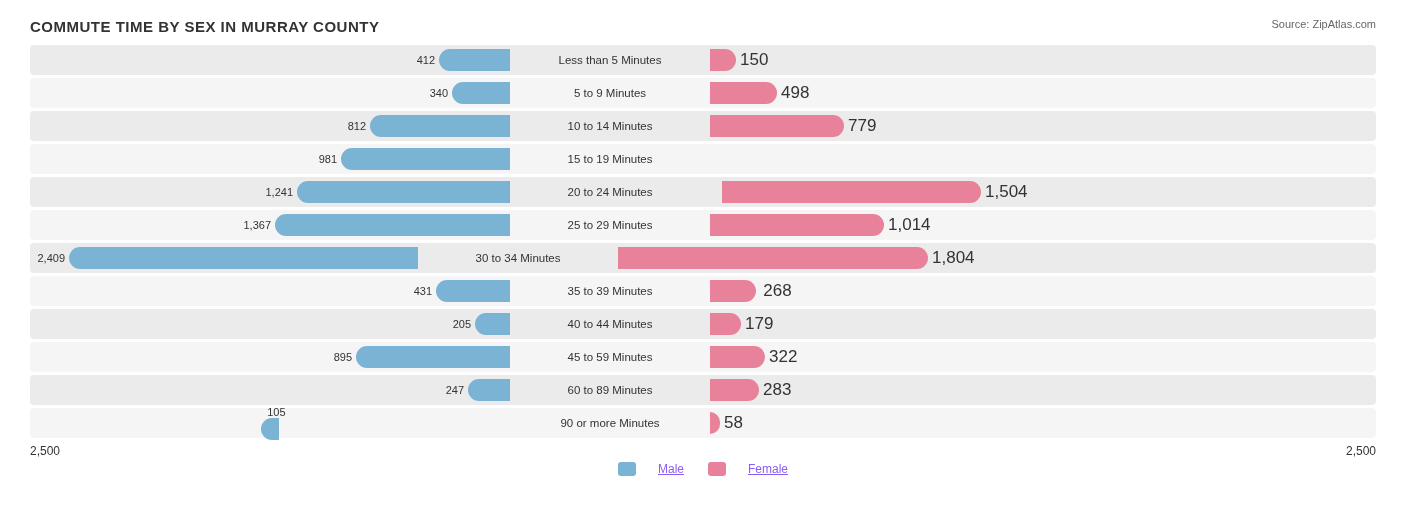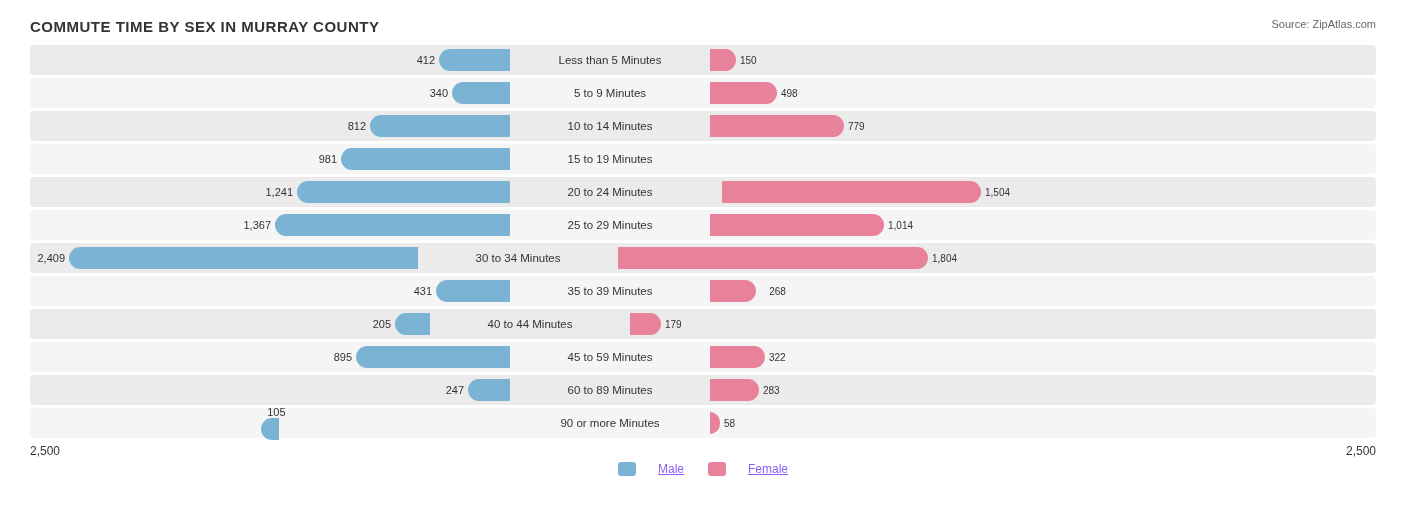--- a/index.html
+++ b/index.html
@@ -81,21 +81,21 @@
       display: flex;
       align-items: center;
       position: relative;
     }
     .female-bar {
       height: 22px;
       background: #e8829a;
       border-radius: 0 11px 11px 0;
     }
     .female-value {
-      font-size: 10px;
+      font-size: 17px;
       color: #333;
       margin-left: 4px;
       min-width: 35px;
     }
     .axis-area {
       display: flex;
       justify-content: space-between;
       margin-top: 6px;
       padding: 0 0px;
     }
@@ -237,21 +237,21 @@
         </div>
         <div class="label-center">35 to 39 Minutes</div>
         <div class="right-side" style="width:490px;text-align:center;">
           <div class="female-bar" style="width:46px;"></div>
           <span class="female-value">268</span>
         </div>
       </div>
     </div>
       <div class="bar-row">
       <div class="row-inner">
-        <div class="left-side" style="width:400px;align-items:center;">
+        <div class="left-side" style="width:480px;align-items:center;">
           <span class="male-value">205</span>
           <div class="male-bar" style="width:35px;"></div>
         </div>
         <div class="label-center">40 to 44 Minutes</div>
         <div class="right-side" style="width:490px;">
           <div class="female-bar" style="width:31px;"></div>
           <span class="female-value">179</span>
         </div>
       </div>
     </div>

